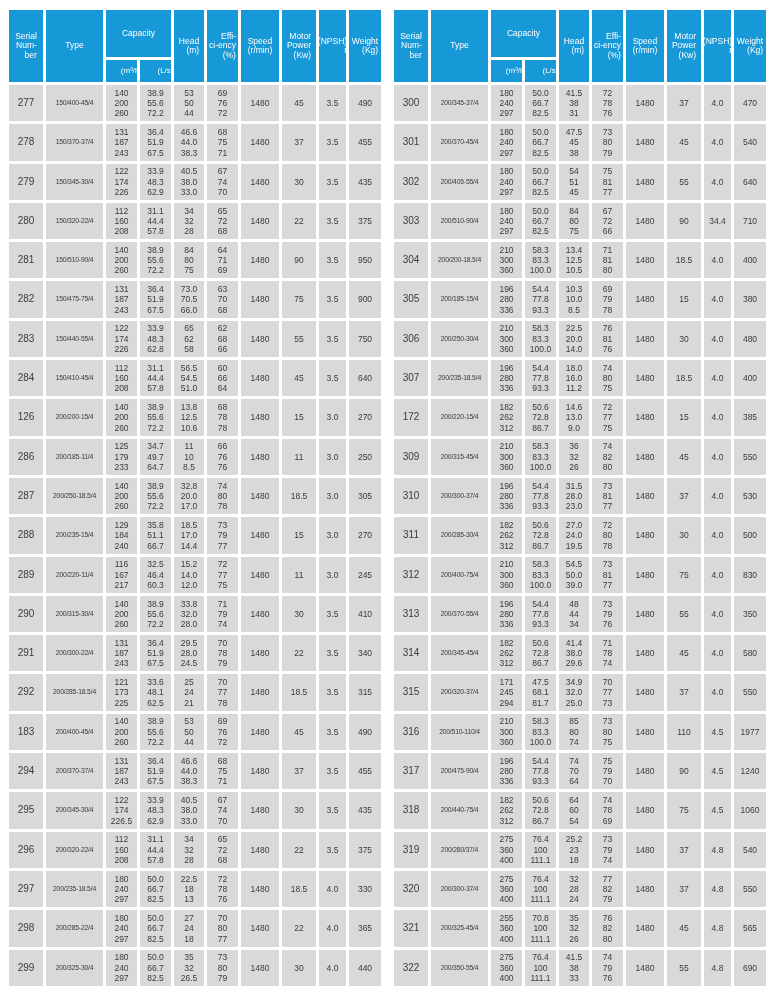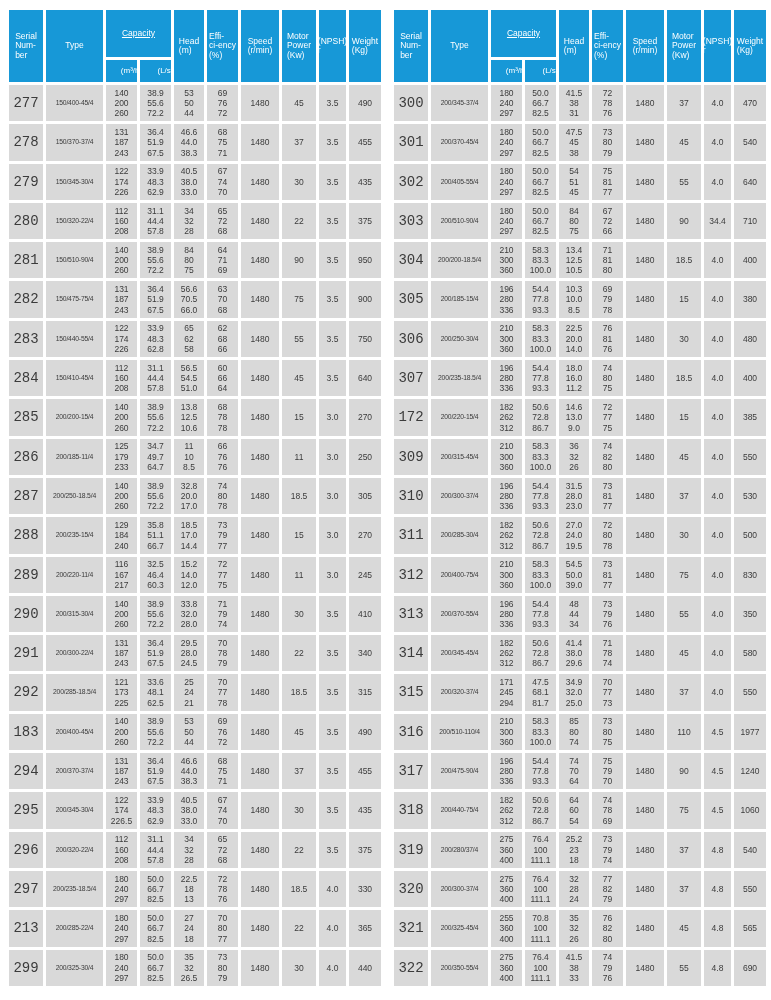--- a/index.html
+++ b/index.html
@@ -22,36 +22,36 @@
     grid-auto-rows:36.3px;
     gap:3px;
     background:#ffffff;
     align-content:start;
     flex:0 0 auto;
   }
   .hc{
     background:#1798d7;
     color:#ffffff;
     display:flex;align-items:center;justify-content:center;
-    text-align:left;
+    text-align:right;
     font-size:8.5px;line-height:9.5px;
     white-space:pre-line;
   }
   .hc.rowspan{grid-row:1 / 3;}
-  .hc.cap{grid-column:3 / 5;grid-row:1;text-decoration:underline;}
+  .hc.cap{grid-column:3 / 5;grid-row:1;}
   .hc.sub{grid-row:2;font-size:8px;padding-left:20px;}
   .dc{
     background:#d9d9d9;
     color:#3b3b3b;
     display:flex;align-items:center;justify-content:center;
     text-align:center;
     font-size:8.5px;line-height:10.3px;
     white-space:pre-line;
   }
-  .dc.serial{font-size:14px;font-family:Liberation Mono, monospace;}
+  .dc.serial{font-size:10px;}
   .dc.type{font-size:6.8px;letter-spacing:-0.2px;}
 </style>
 </head>
 <body>
 
 <div class="page">
   <div class="pump-table" id="table-left">
       <div class="hc rowspan">Serial
 Num-
 ber</div>
@@ -164,21 +164,21 @@
       <div class="dc">3.5</div>
       <div class="dc">950</div>
       <div class="dc serial">282</div>
       <div class="dc type">150/475-75/4</div>
       <div class="dc">131
 187
 243</div>
       <div class="dc">36.4
 51.9
 67.5</div>
-      <div class="dc">56.6
+      <div class="dc">73.0
 70.5
 66.0</div>
       <div class="dc">63
 70
 68</div>
       <div class="dc">1480</div>
       <div class="dc">75</div>
       <div class="dc">3.5</div>
       <div class="dc">900</div>
       <div class="dc serial">283</div>
@@ -210,21 +210,21 @@
       <div class="dc">56.5
 54.5
 51.0</div>
       <div class="dc">60
 66
 64</div>
       <div class="dc">1480</div>
       <div class="dc">45</div>
       <div class="dc">3.5</div>
       <div class="dc">640</div>
-      <div class="dc serial">285</div>
+      <div class="dc serial">126</div>
       <div class="dc type">200/200-15/4</div>
       <div class="dc">140
 200
 260</div>
       <div class="dc">38.9
 55.6
 72.2</div>
       <div class="dc">13.8
 12.5
 10.6</div>
@@ -444,21 +444,21 @@
       <div class="dc">22.5
 18
 13</div>
       <div class="dc">72
 78
 76</div>
       <div class="dc">1480</div>
       <div class="dc">18.5</div>
       <div class="dc">4.0</div>
       <div class="dc">330</div>
-      <div class="dc serial">213</div>
+      <div class="dc serial">298</div>
       <div class="dc type">200/285-22/4</div>
       <div class="dc">180
 240
 297</div>
       <div class="dc">50.0
 66.7
 82.5</div>
       <div class="dc">27
 24
 18</div>

